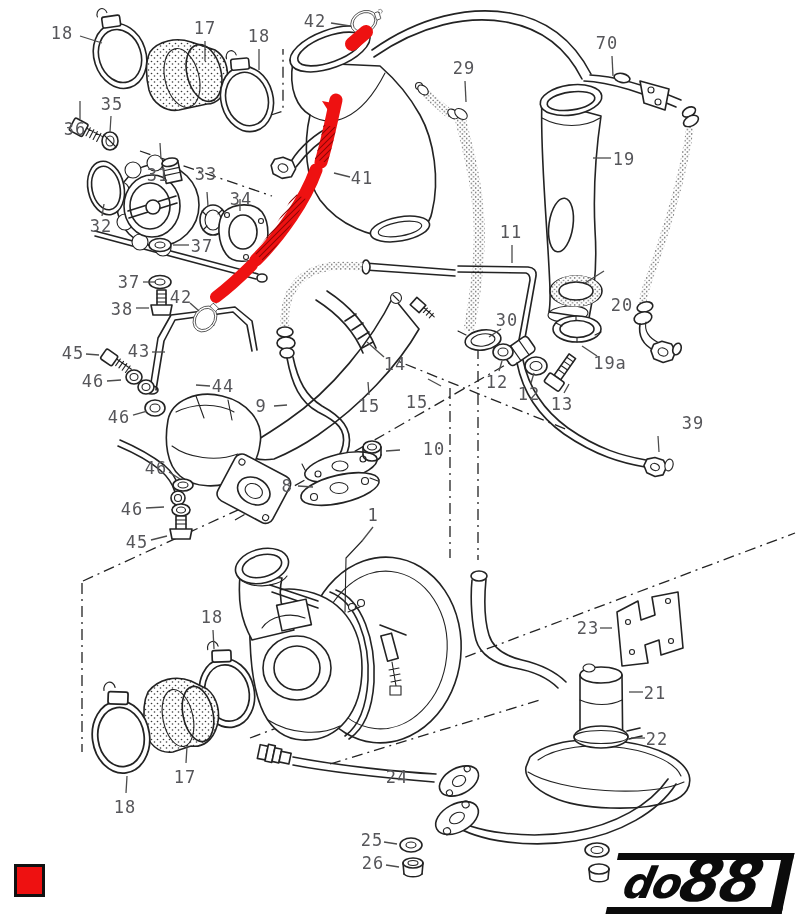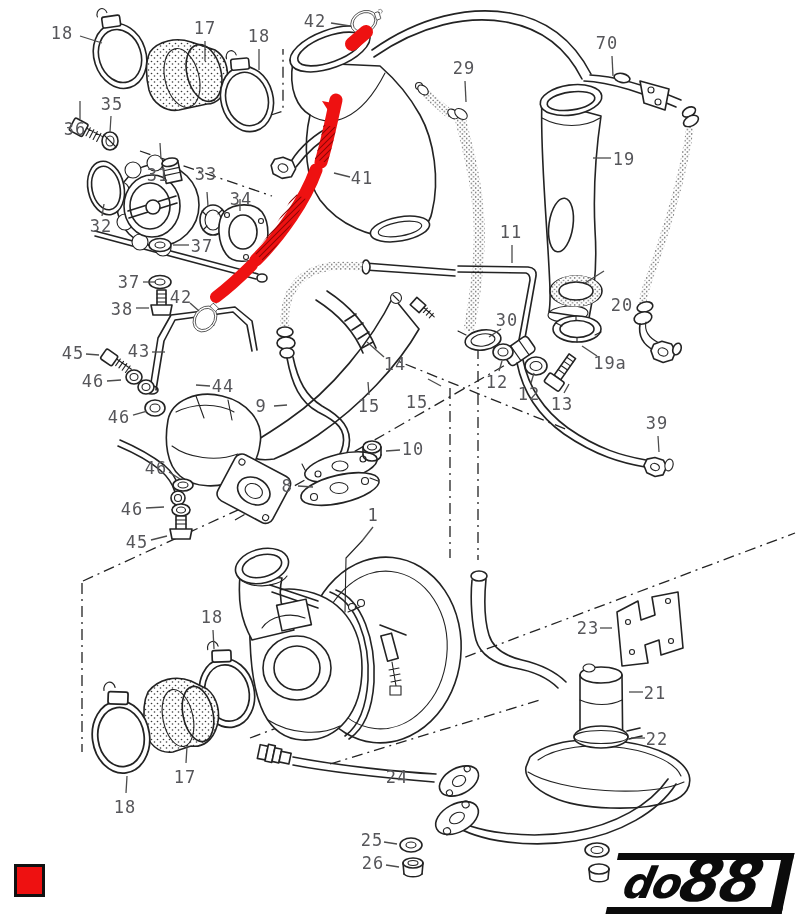--- a/index.html
+++ b/index.html
@@ -536,22 +536,22 @@
       <span class="plabel" style="left: 139px; top: 351px;">43</span>
       <span class="plabel" style="left: 93px; top: 381px;">46</span>
       <span class="plabel" style="left: 223px; top: 386px;">44</span>
       <span class="plabel" style="left: 395px; top: 364px;">14</span>
       <span class="plabel" style="left: 417px; top: 373px; margin-top: 29px;">15</span>
       <span class="plabel" style="left: 497px; top: 382px;">12</span>
       <span class="plabel" style="left: 529px; top: 394px;">12</span>
       <span class="plabel" style="left: 562px; top: 404px;">13</span>
       <span class="plabel" style="left: 369px; top: 406px;">15</span>
       <span class="plabel" style="left: 261px; top: 406px;">9</span>
-      <span class="plabel" style="left: 413px; top: 449px;">10</span>
-      <span class="plabel" style="left: 657px; top: 423px;">39</span>
+      <span class="plabel" style="left: 434px; top: 449px;">10</span>
+      <span class="plabel" style="left: 693px; top: 423px;">39</span>
       <span class="plabel" style="left: 119px; top: 417px;">46</span>
       <span class="plabel" style="left: 156px; top: 468px;">46</span>
       <span class="plabel" style="left: 132px; top: 509px;">46</span>
       <span class="plabel" style="left: 137px; top: 542px;">45</span>
       <span class="plabel" style="left: 287px; top: 486px;">8</span>
       <span class="plabel" style="left: 373px; top: 515px;">1</span>
       <span class="plabel" style="left: 212px; top: 617px;">18</span>
       <span class="plabel" style="left: 185px; top: 777px;">17</span>
       <span class="plabel" style="left: 125px; top: 807px;">18</span>
       <span class="plabel" style="left: 397px; top: 777px;">24</span>

